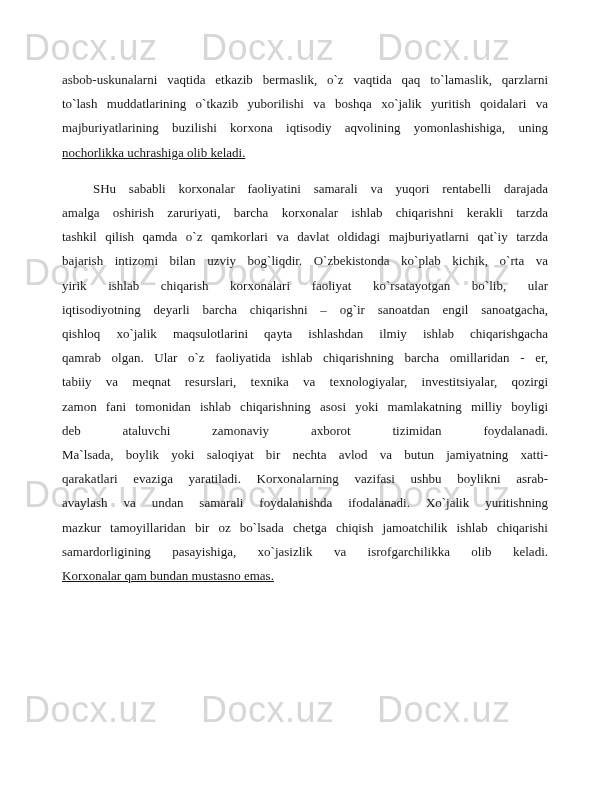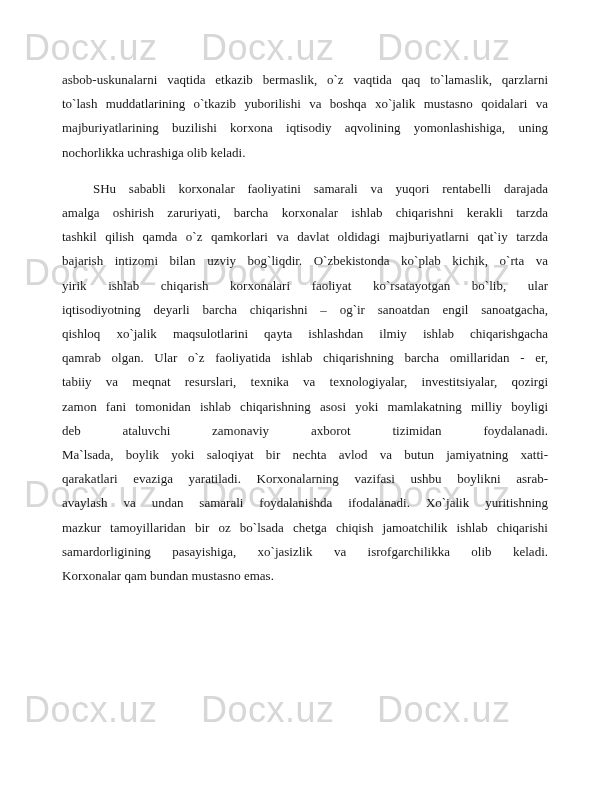--- a/index.html
+++ b/index.html
@@ -33,21 +33,21 @@
     z-index: 1;
     font-size: 13px;
     line-height: 24.2px;
   }
   .paragraph { margin: 0; }
   .paragraph.spaced { margin-top: 12px; }
   .line {
     text-align: justify;
     text-align-last: justify;
   }
-  .line.last { text-align-last: left; }
+  .line.last { text-align-last: left; text-decoration: underline; }
   .line.indent { text-indent: 31px; }
 </style>
 </head>
 <body>
 
 <div class="watermark-layer">
     <span class="watermark" style="top: 30px; left: 24px; color: rgb(215, 215, 215);">Docx.uz</span>
     <span class="watermark" style="top: 30px; left: 201px; color: rgb(215, 215, 215);">Docx.uz</span>
     <span class="watermark" style="top: 30px; left: 377px; color: rgb(215, 215, 215);">Docx.uz</span>
     <span class="watermark" style="top: 255px; left: 24px; color: rgb(215, 215, 215);">Docx.uz</span>
@@ -56,21 +56,21 @@
     <span class="watermark" style="top: 477px; left: 24px; color: rgb(215, 215, 215);">Docx.uz</span>
     <span class="watermark" style="top: 477px; left: 201px; color: rgb(215, 215, 215);">Docx.uz</span>
     <span class="watermark" style="top: 477px; left: 377px; color: rgb(215, 215, 215);">Docx.uz</span>
     <span class="watermark" style="top: 692px; left: 24px; color: rgb(215, 215, 215);">Docx.uz</span>
     <span class="watermark" style="top: 692px; left: 201px; color: rgb(215, 215, 215);">Docx.uz</span>
     <span class="watermark" style="top: 692px; left: 377px; color: rgb(215, 215, 215);">Docx.uz</span>
   </div>
 <div class="text-block" style="color: rgb(22, 22, 22);">
     <div class="paragraph">
       <div class="line">asbob-uskunalarni vaqtida etkazib bermaslik, o`z vaqtida qaq to`lamaslik, qarzlarni</div>
-      <div class="line">to`lash muddatlarining o`tkazib yuborilishi va boshqa xo`jalik mustasno qoidalari va</div>
+      <div class="line">to`lash muddatlarining o`tkazib yuborilishi va boshqa xo`jalik yuritish qoidalari va</div>
       <div class="line">majburiyatlarining buzilishi korxona iqtisodiy aqvolining yomonlashishiga, uning</div>
       <div class="line last">nochorlikka uchrashiga olib keladi.</div>
     </div>
     <div class="paragraph spaced">
       <div class="line indent">SHu sababli korxonalar faoliyatini samarali va yuqori rentabelli darajada</div>
       <div class="line">amalga oshirish zaruriyati, barcha korxonalar ishlab chiqarishni kerakli tarzda</div>
       <div class="line">tashkil qilish qamda o`z qamkorlari va davlat oldidagi majburiyatlarni qat`iy tarzda</div>
       <div class="line">bajarish intizomi bilan uzviy bog`liqdir. O`zbekistonda ko`plab kichik, o`rta va</div>
       <div class="line">yirik ishlab chiqarish korxonalari faoliyat ko`rsatayotgan bo`lib, ular</div>
       <div class="line">iqtisodiyotning deyarli barcha chiqarishni – og`ir sanoatdan engil sanoatgacha,</div>

